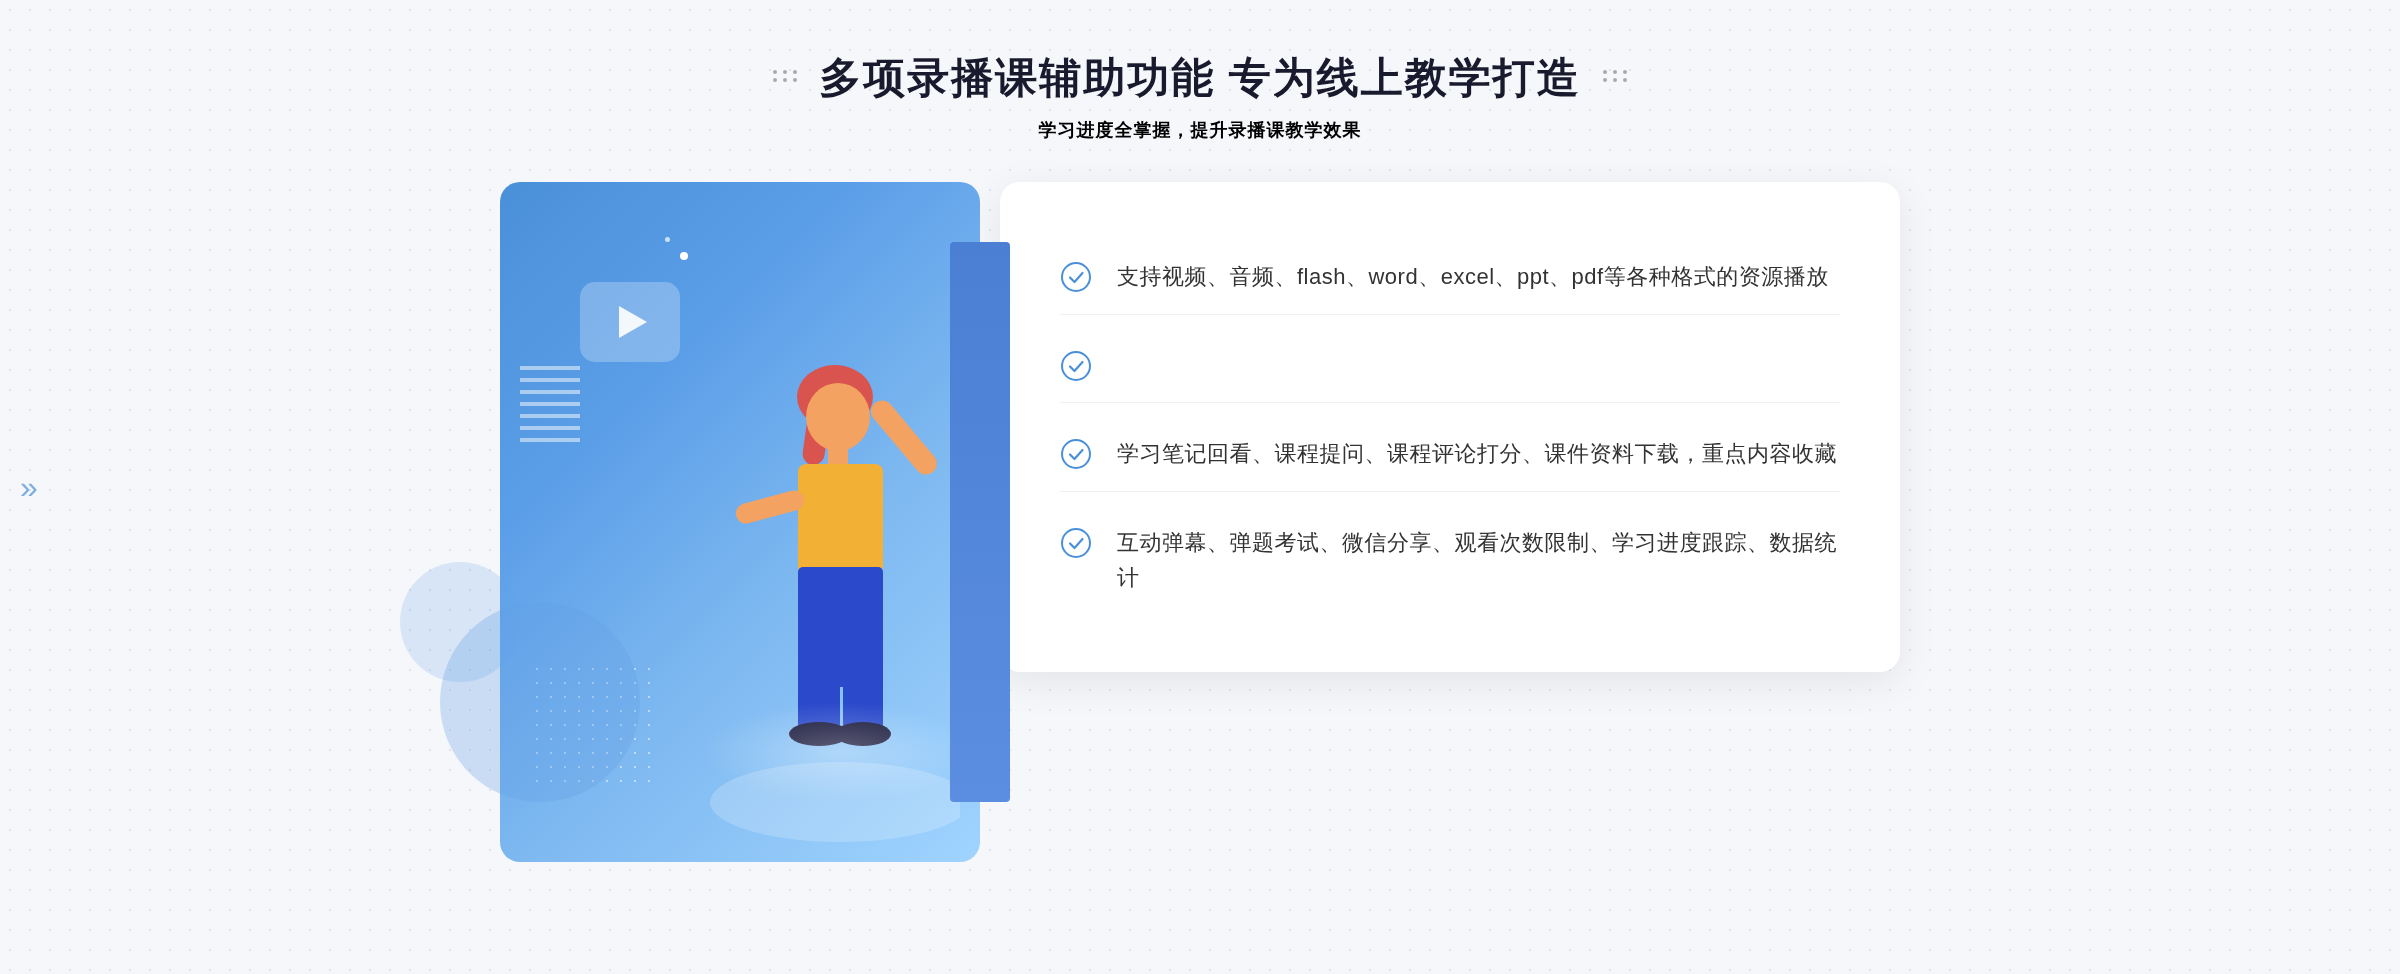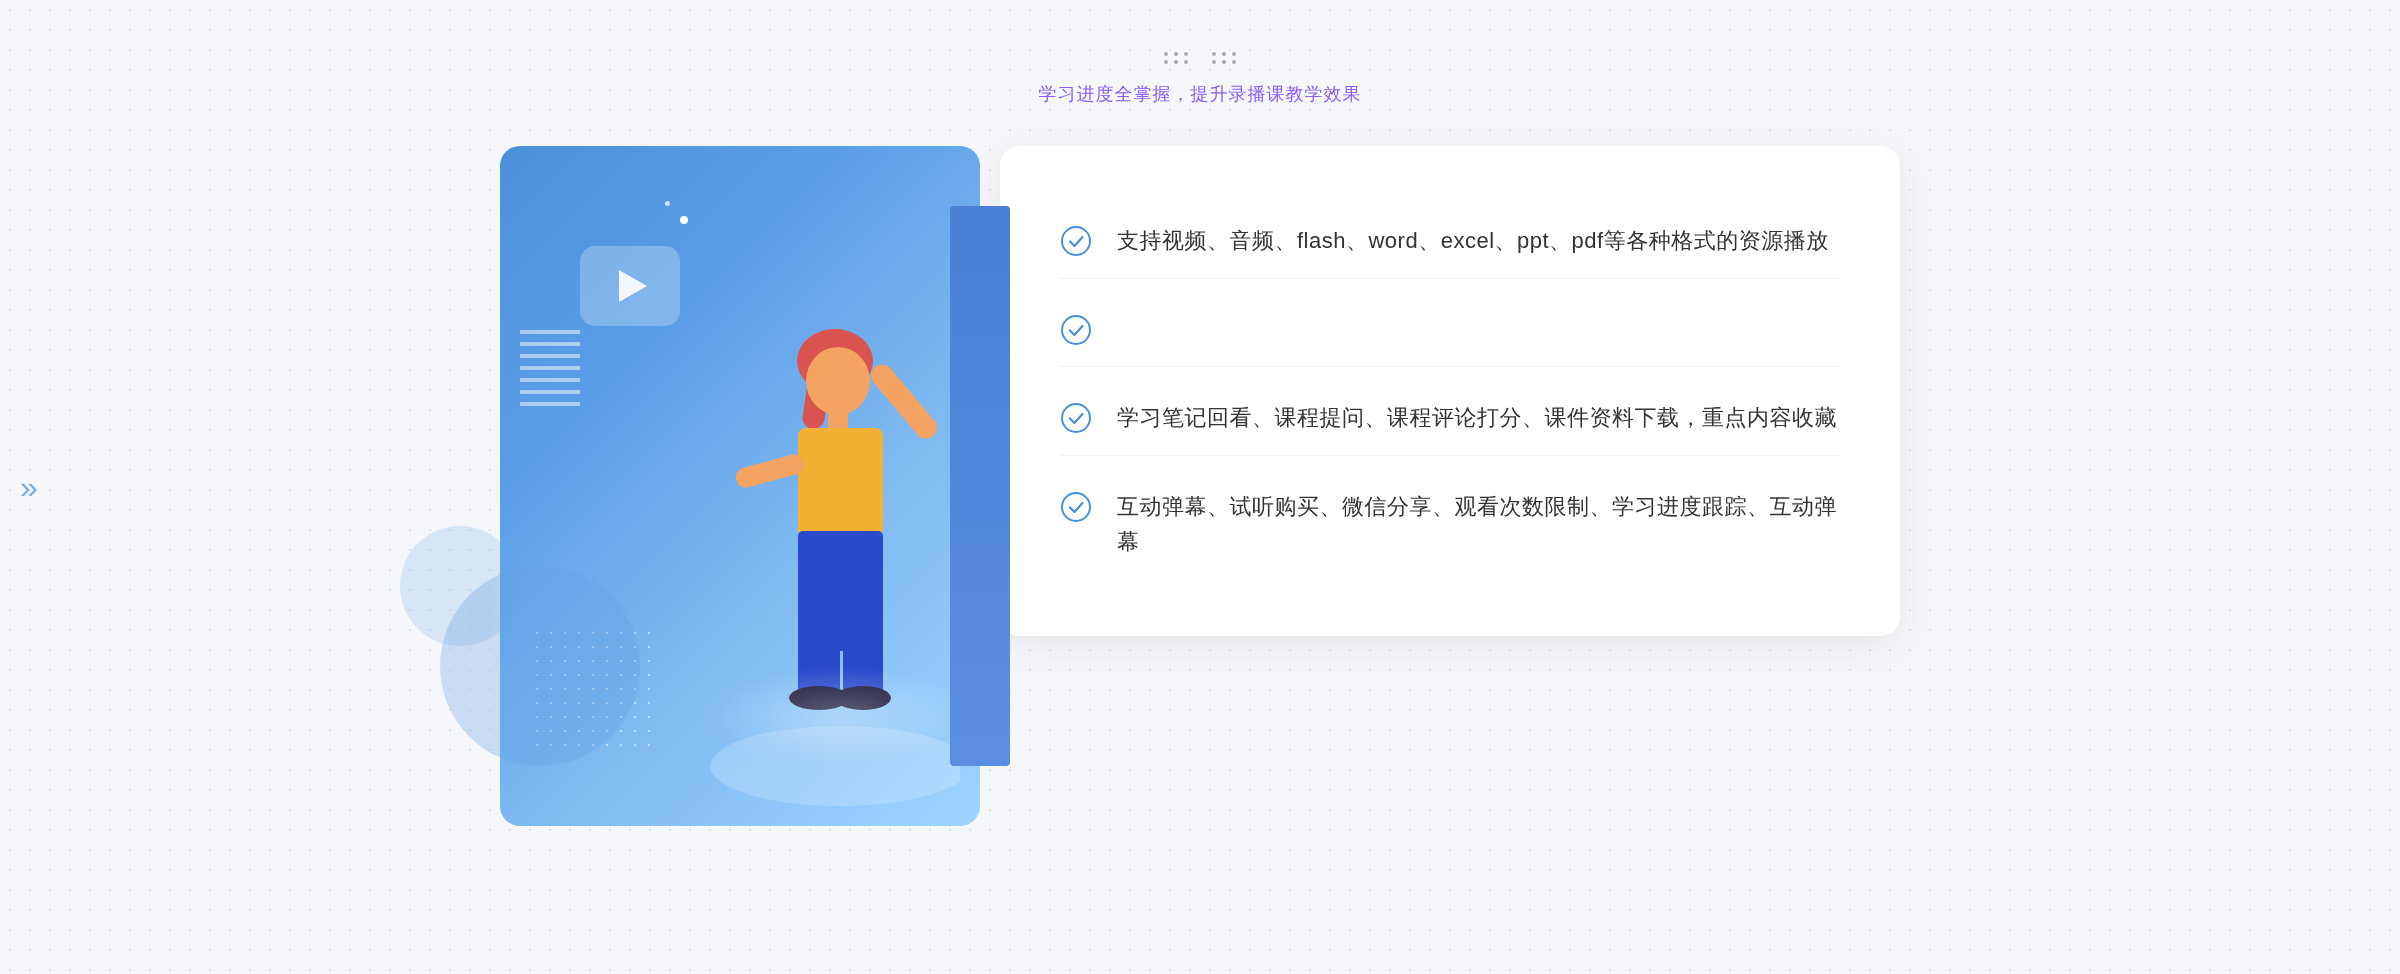--- a/index.html
+++ b/index.html
@@ -65,22 +65,22 @@
 
     .main-title {
       font-size: 42px;
       font-weight: 700;
       color: #1a1a2e;
       letter-spacing: 2px;
     }
 
     .sub-title {
       font-size: 18px;
-      color: #8b5cf6;
-      font-weight: 400;
+      color: #000000;
+      font-weight: 700;
       letter-spacing: 1px;
     }
 
     
     .content-area {
       display: flex;
       align-items: stretch;
       width: 1400px;
       height: 490px;
       position: relative;
@@ -300,20 +300,21 @@
         <svg width="28" height="20" viewBox="0 0 28 20">
           <circle cx="4" cy="4" r="2" fill="#aaa"></circle>
           <circle cx="14" cy="4" r="2" fill="#aaa"></circle>
           <circle cx="24" cy="4" r="2" fill="#aaa"></circle>
           <circle cx="4" cy="12" r="2" fill="#aaa"></circle>
           <circle cx="14" cy="12" r="2" fill="#aaa"></circle>
           <circle cx="24" cy="12" r="2" fill="#aaa"></circle>
         </svg>
       </div>
 
+      <h1 class="main-title">多项录播课辅助功能 专为线上教学打造</h1>
 
       <div class="title-dots">
         <svg width="28" height="20" viewBox="0 0 28 20">
           <circle cx="4" cy="4" r="2" fill="#aaa"></circle>
           <circle cx="14" cy="4" r="2" fill="#aaa"></circle>
           <circle cx="24" cy="4" r="2" fill="#aaa"></circle>
           <circle cx="4" cy="12" r="2" fill="#aaa"></circle>
           <circle cx="14" cy="12" r="2" fill="#aaa"></circle>
           <circle cx="24" cy="12" r="2" fill="#aaa"></circle>
         </svg>
@@ -398,19 +399,19 @@
       <circle cx="16" cy="16" r="14" stroke="#4a90d9" stroke-width="2" fill="none"></circle>
       <path d="M10 16.5l4.5 4.5 8-9" stroke="#4a90d9" stroke-width="2.2" stroke-linecap="round" stroke-linejoin="round"></path>
     </svg></div>
             <span class="feature-text">学习笔记回看、课程提问、课程评论打分、课件资料下载，重点内容收藏</span>
           </div>
           <div class="feature-item">
             <div class="check-icon"><svg viewBox="0 0 32 32" fill="none" xmlns="http://www.w3.org/2000/svg">
       <circle cx="16" cy="16" r="14" stroke="#4a90d9" stroke-width="2" fill="none"></circle>
       <path d="M10 16.5l4.5 4.5 8-9" stroke="#4a90d9" stroke-width="2.2" stroke-linecap="round" stroke-linejoin="round"></path>
     </svg></div>
-            <span class="feature-text">互动弹幕、试听购买、微信分享、观看次数限制、学习进度跟踪、互动弹幕</span>
+            <span class="feature-text">互动弹幕、弹题考试、微信分享、观看次数限制、学习进度跟踪、数据统计</span>
           </div>
         </div>
 
     </div>
   </div>
 </div>
 
 </body></html>

